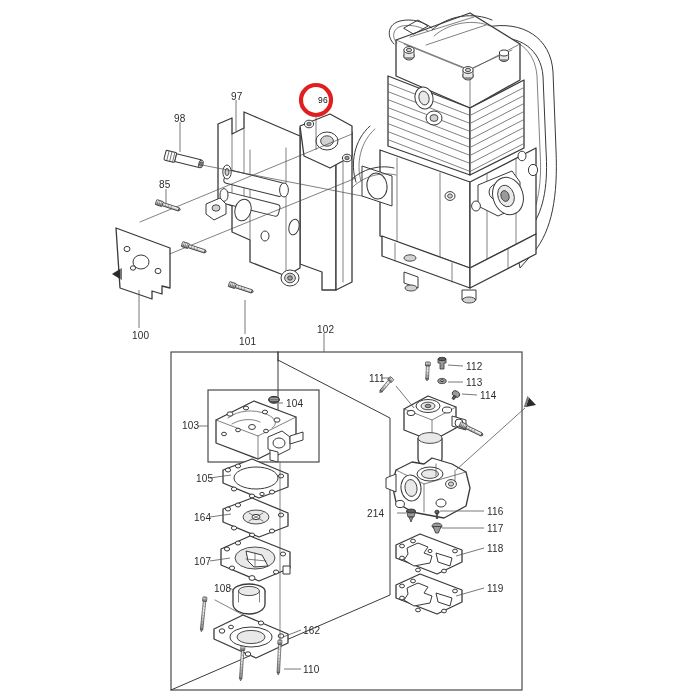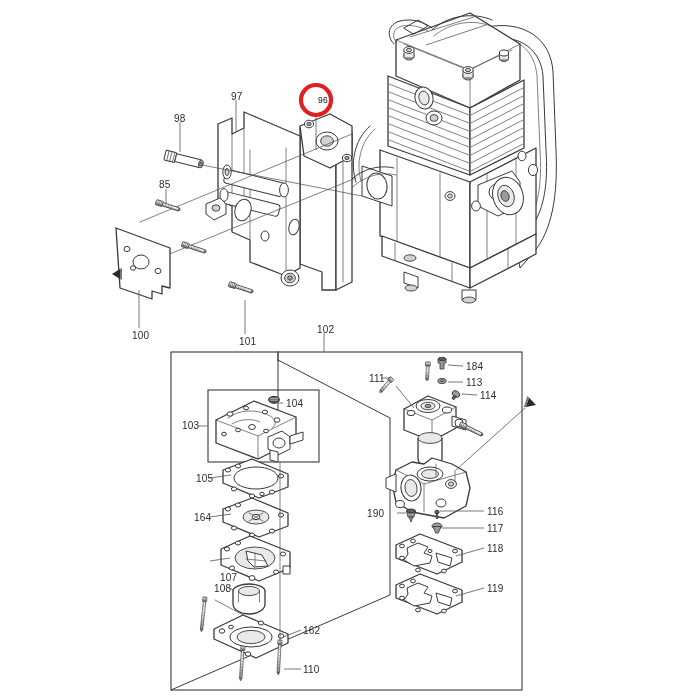--- a/index.html
+++ b/index.html
@@ -591,27 +591,27 @@
 <div class="lbl" style="left:231px;top:92px;">97</div>
 <div class="lbl" style="left:174px;top:114px;">98</div>
 <div class="lbl" style="left:159px;top:180px;">85</div>
 <div class="lbl" style="left:132px;top:331px;">100</div>
 <div class="lbl" style="left:239px;top:337px;">101</div>
 <div class="lbl" style="left:317px;top:325px;">102</div>
 <div class="lbl" style="left:182px;top:421px;">103</div>
 <div class="lbl" style="left:286px;top:399px;">104</div>
 <div class="lbl" style="left:196px;top:474px;">105</div>
 <div class="lbl" style="left:194px;top:513px;">164</div>
-<div class="lbl" style="left:194px;top:573px;margin-left:26px;">107</div>
+<div class="lbl" style="left:194px;top:557px;">107</div>
 <div class="lbl" style="left:214px;top:584px;">108</div>
 <div class="lbl" style="left:303px;top:626px;">162</div>
 <div class="lbl" style="left:303px;top:665px;">110</div>
 <div class="lbl" style="left:369px;top:374px;">111</div>
-<div class="lbl" style="left:466px;top:362px;">184</div>
+<div class="lbl" style="left:466px;top:362px;">112</div>
 <div class="lbl" style="left:466px;top:378px;">113</div>
 <div class="lbl" style="left:480px;top:391px;">114</div>
-<div class="lbl" style="left:367px;top:509px;">190</div>
+<div class="lbl" style="left:367px;top:509px;">214</div>
 <div class="lbl" style="left:487px;top:507px;">116</div>
 <div class="lbl" style="left:487px;top:524px;">117</div>
 <div class="lbl" style="left:487px;top:544px;">118</div>
 <div class="lbl" style="left:487px;top:584px;">119</div>
 
 </div>
 
 </body></html>

